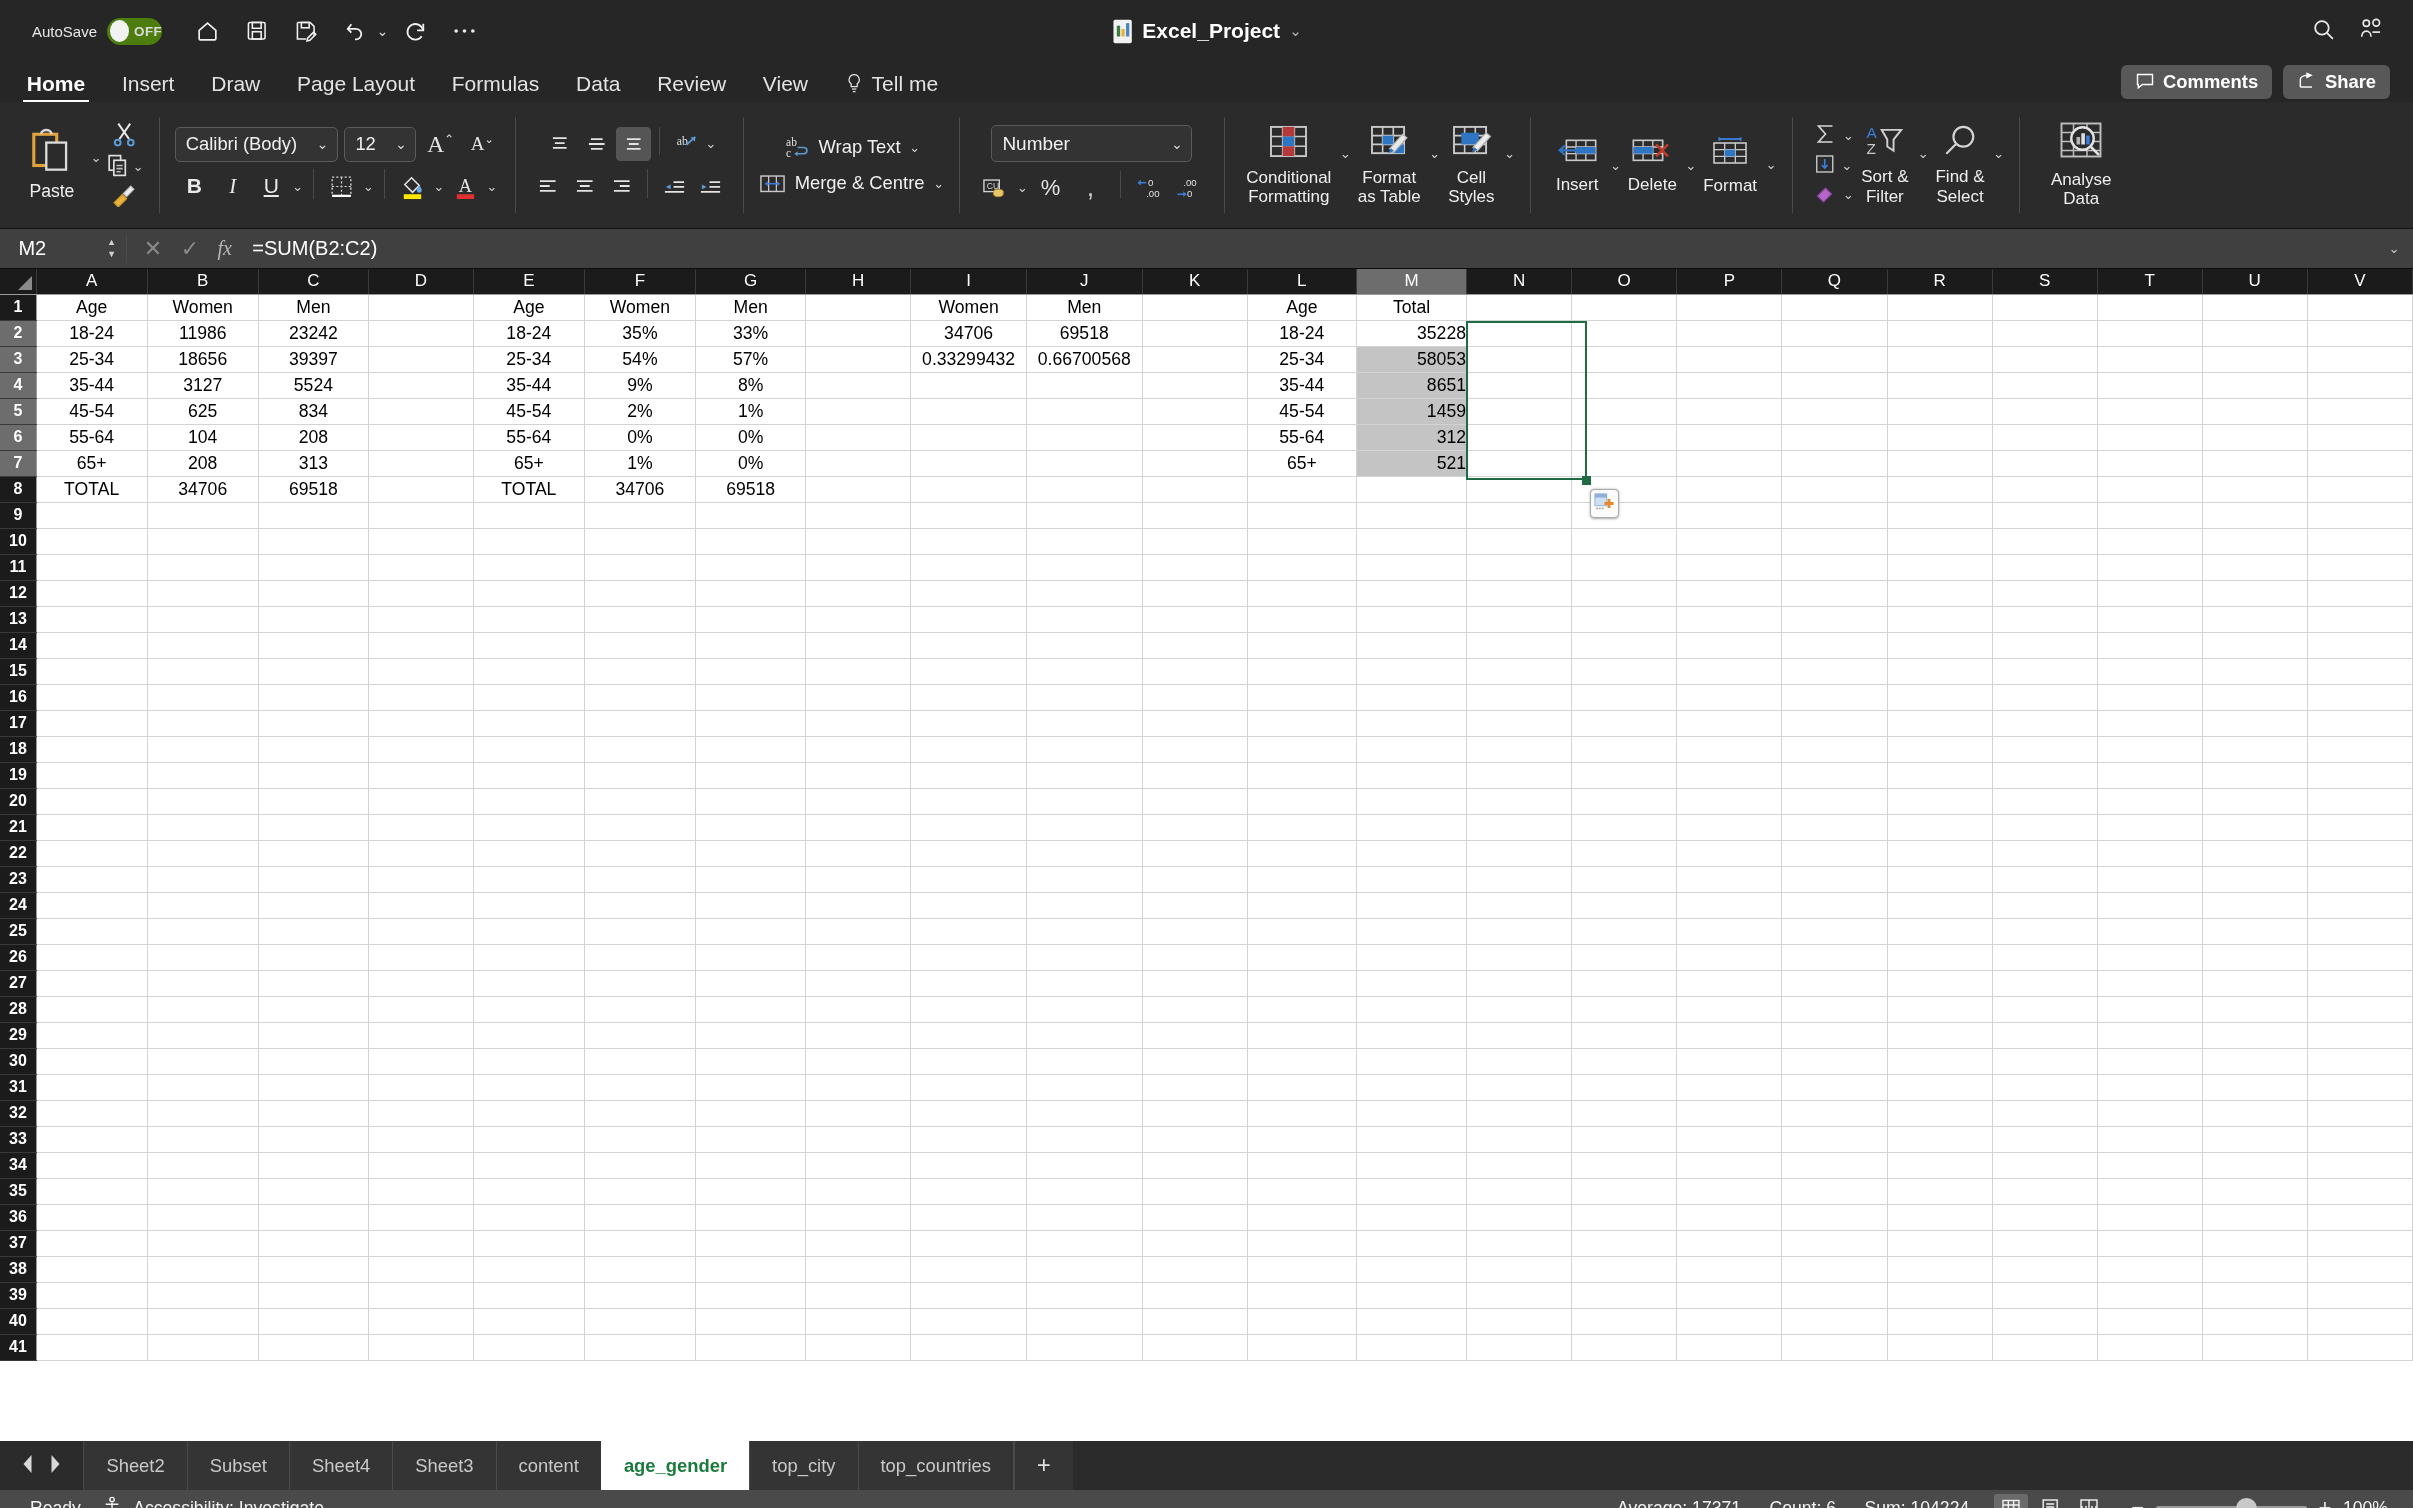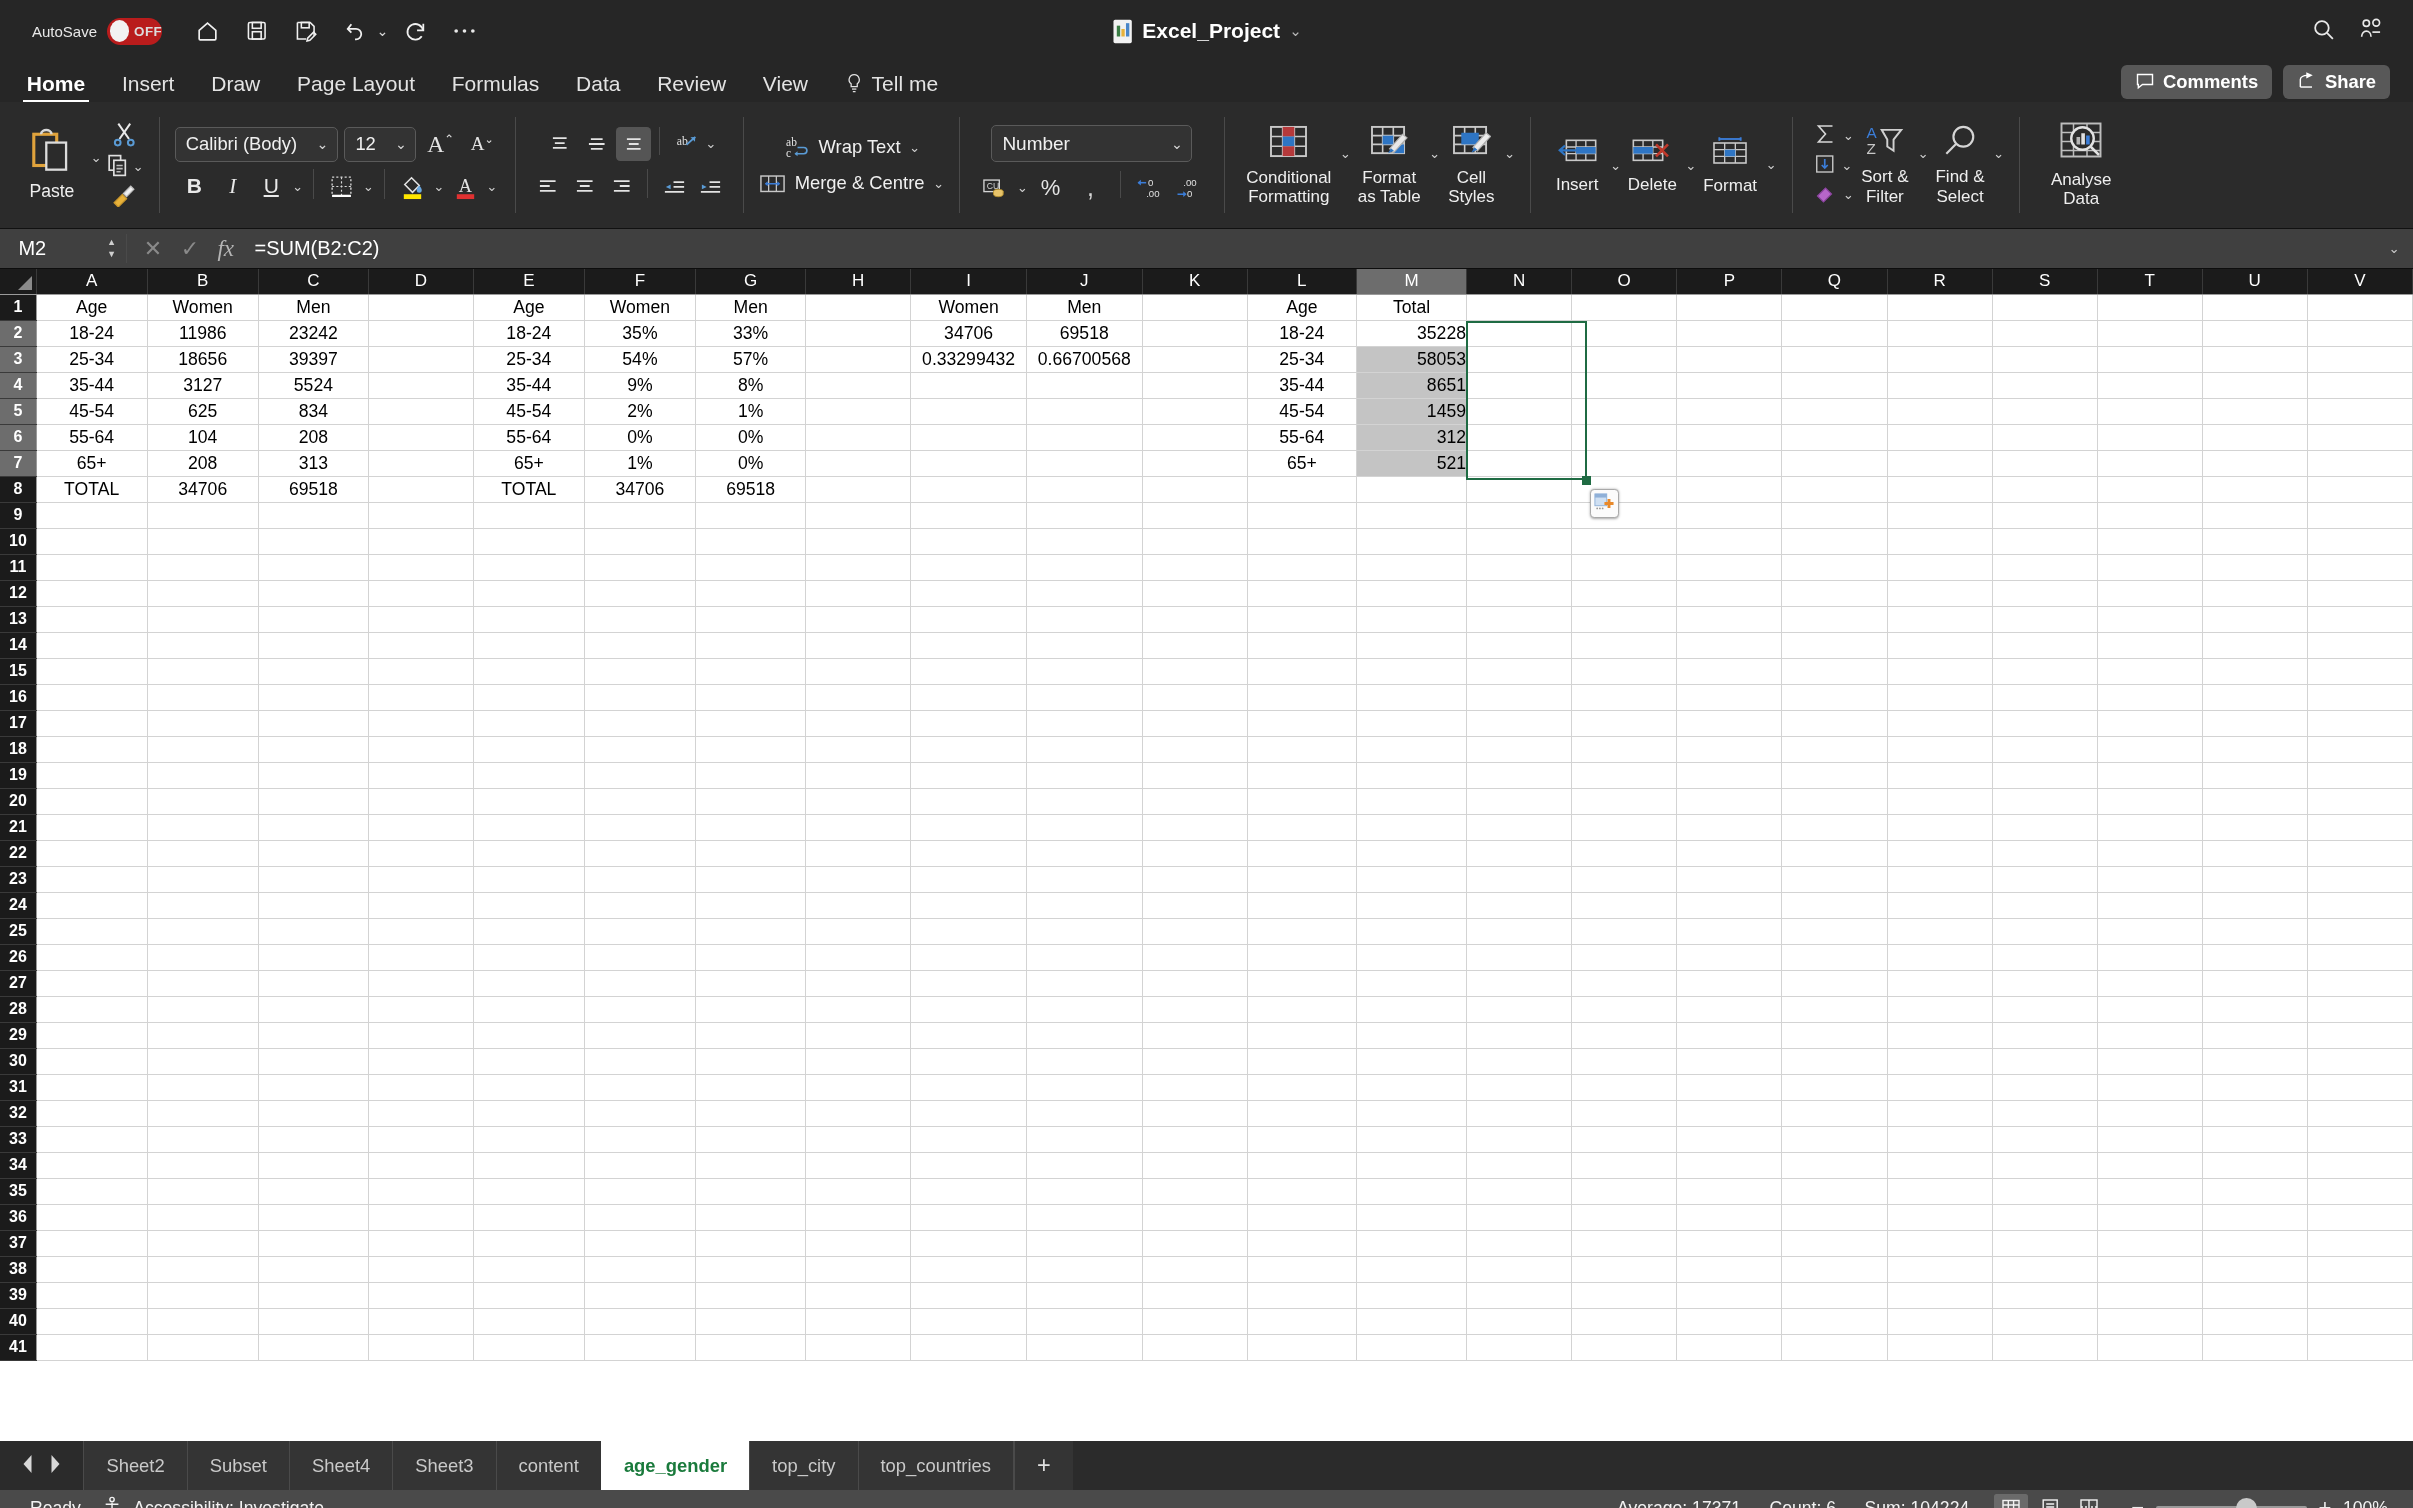--- a/index.html
+++ b/index.html
@@ -12,21 +12,21 @@
   }
 
   
   .titlebar {
     height: 62px; background: #262626;
     display: flex; align-items: center; position: relative;
   }
   .autosave-wrap { display:flex; align-items:center; margin-left: 32px; gap: 10px; }
   .autosave-label { color: #e8e8e8; font-size: 15px; }
   .toggle {
-    width: 55px; height: 27px; border-radius: 13.4px; background: #b91c1c;
+    width: 55px; height: 27px; border-radius: 13.4px; background: #4d7c0f;
     display: flex; align-items: center; position: relative; text-align: right;
   }
   .toggle .knob { width: 22px; height: 22px; border-radius: 50%; background: #f2f2f2; margin-left: 2.5px; }
   .toggle .off { color: #dcdcdc; font-size: 13.4px; font-weight: bold; margin-left: 5px; letter-spacing: 0.4px;}
   .qat { display: flex; align-items: center; gap: 5px; margin-left: 23.5px; }
   .qat-btn {
     width: 44px; height: 44px; display:flex; align-items:center; justify-content:center;
     border-radius: 4.2px;
   }
   .qat-btn svg { display:block; }
@@ -118,21 +118,21 @@
   .editsmall-row { display:flex; align-items:center; gap: 5px; }
 
   
   .formulabar { height: 40px; background: #404040; display:flex; align-items:center; border-bottom: 0.8px solid #0d0d0d;}
   .namebox { width: 126px; display:flex; align-items:center; color:#fff; font-size: 20px; padding-left: 18.4px; }
   .nb-spin { margin-left:auto; display:flex; flex-direction:column; gap:2.5px; margin-right: 10px; color:#cfcfcf; font-size: 9.2px; line-height: 1;}
   .fb-sep { width:0.8px; height: 28.5px; background:#4a4a4a; }
   .fb-icons { display:flex; align-items:center; gap: 18.4px; padding: 0 17px; }
   .fb-x { color:#8a8a8a; font-size: 22px; }
   .fb-chk { color:#8a8a8a; font-size: 22px; }
-  .fb-fx { color:#b5b5b5; font-size: 23px; font-family:"Liberation Serif", serif; font-style: italic; }
+  .fb-fx { color:#b5b5b5; font-size: 20px; font-family:"Liberation Serif", serif; font-style: italic; }
   .fb-input { flex:1; color:#ffffff; font-size: 20px; padding-left: 3.4px; }
   .fb-right { color:#cfcfcf; font-size: 13.4px; padding-right: 13.4px; }
 
   
   .gridwrap { position: relative; background:#fff; height: 1172px; overflow: hidden; }
   table.grid { border-collapse: collapse; table-layout: fixed; }
   table.grid th, table.grid td { padding: 0; }
   .colhead {
     height: 25px; background: #1b1b1b; color: #ffffff; font-size: 17px; font-weight: normal;
     text-align: center; border-right: 0.8px solid #3a3a3a; border-bottom: 0.8px solid #9a9a9a;

